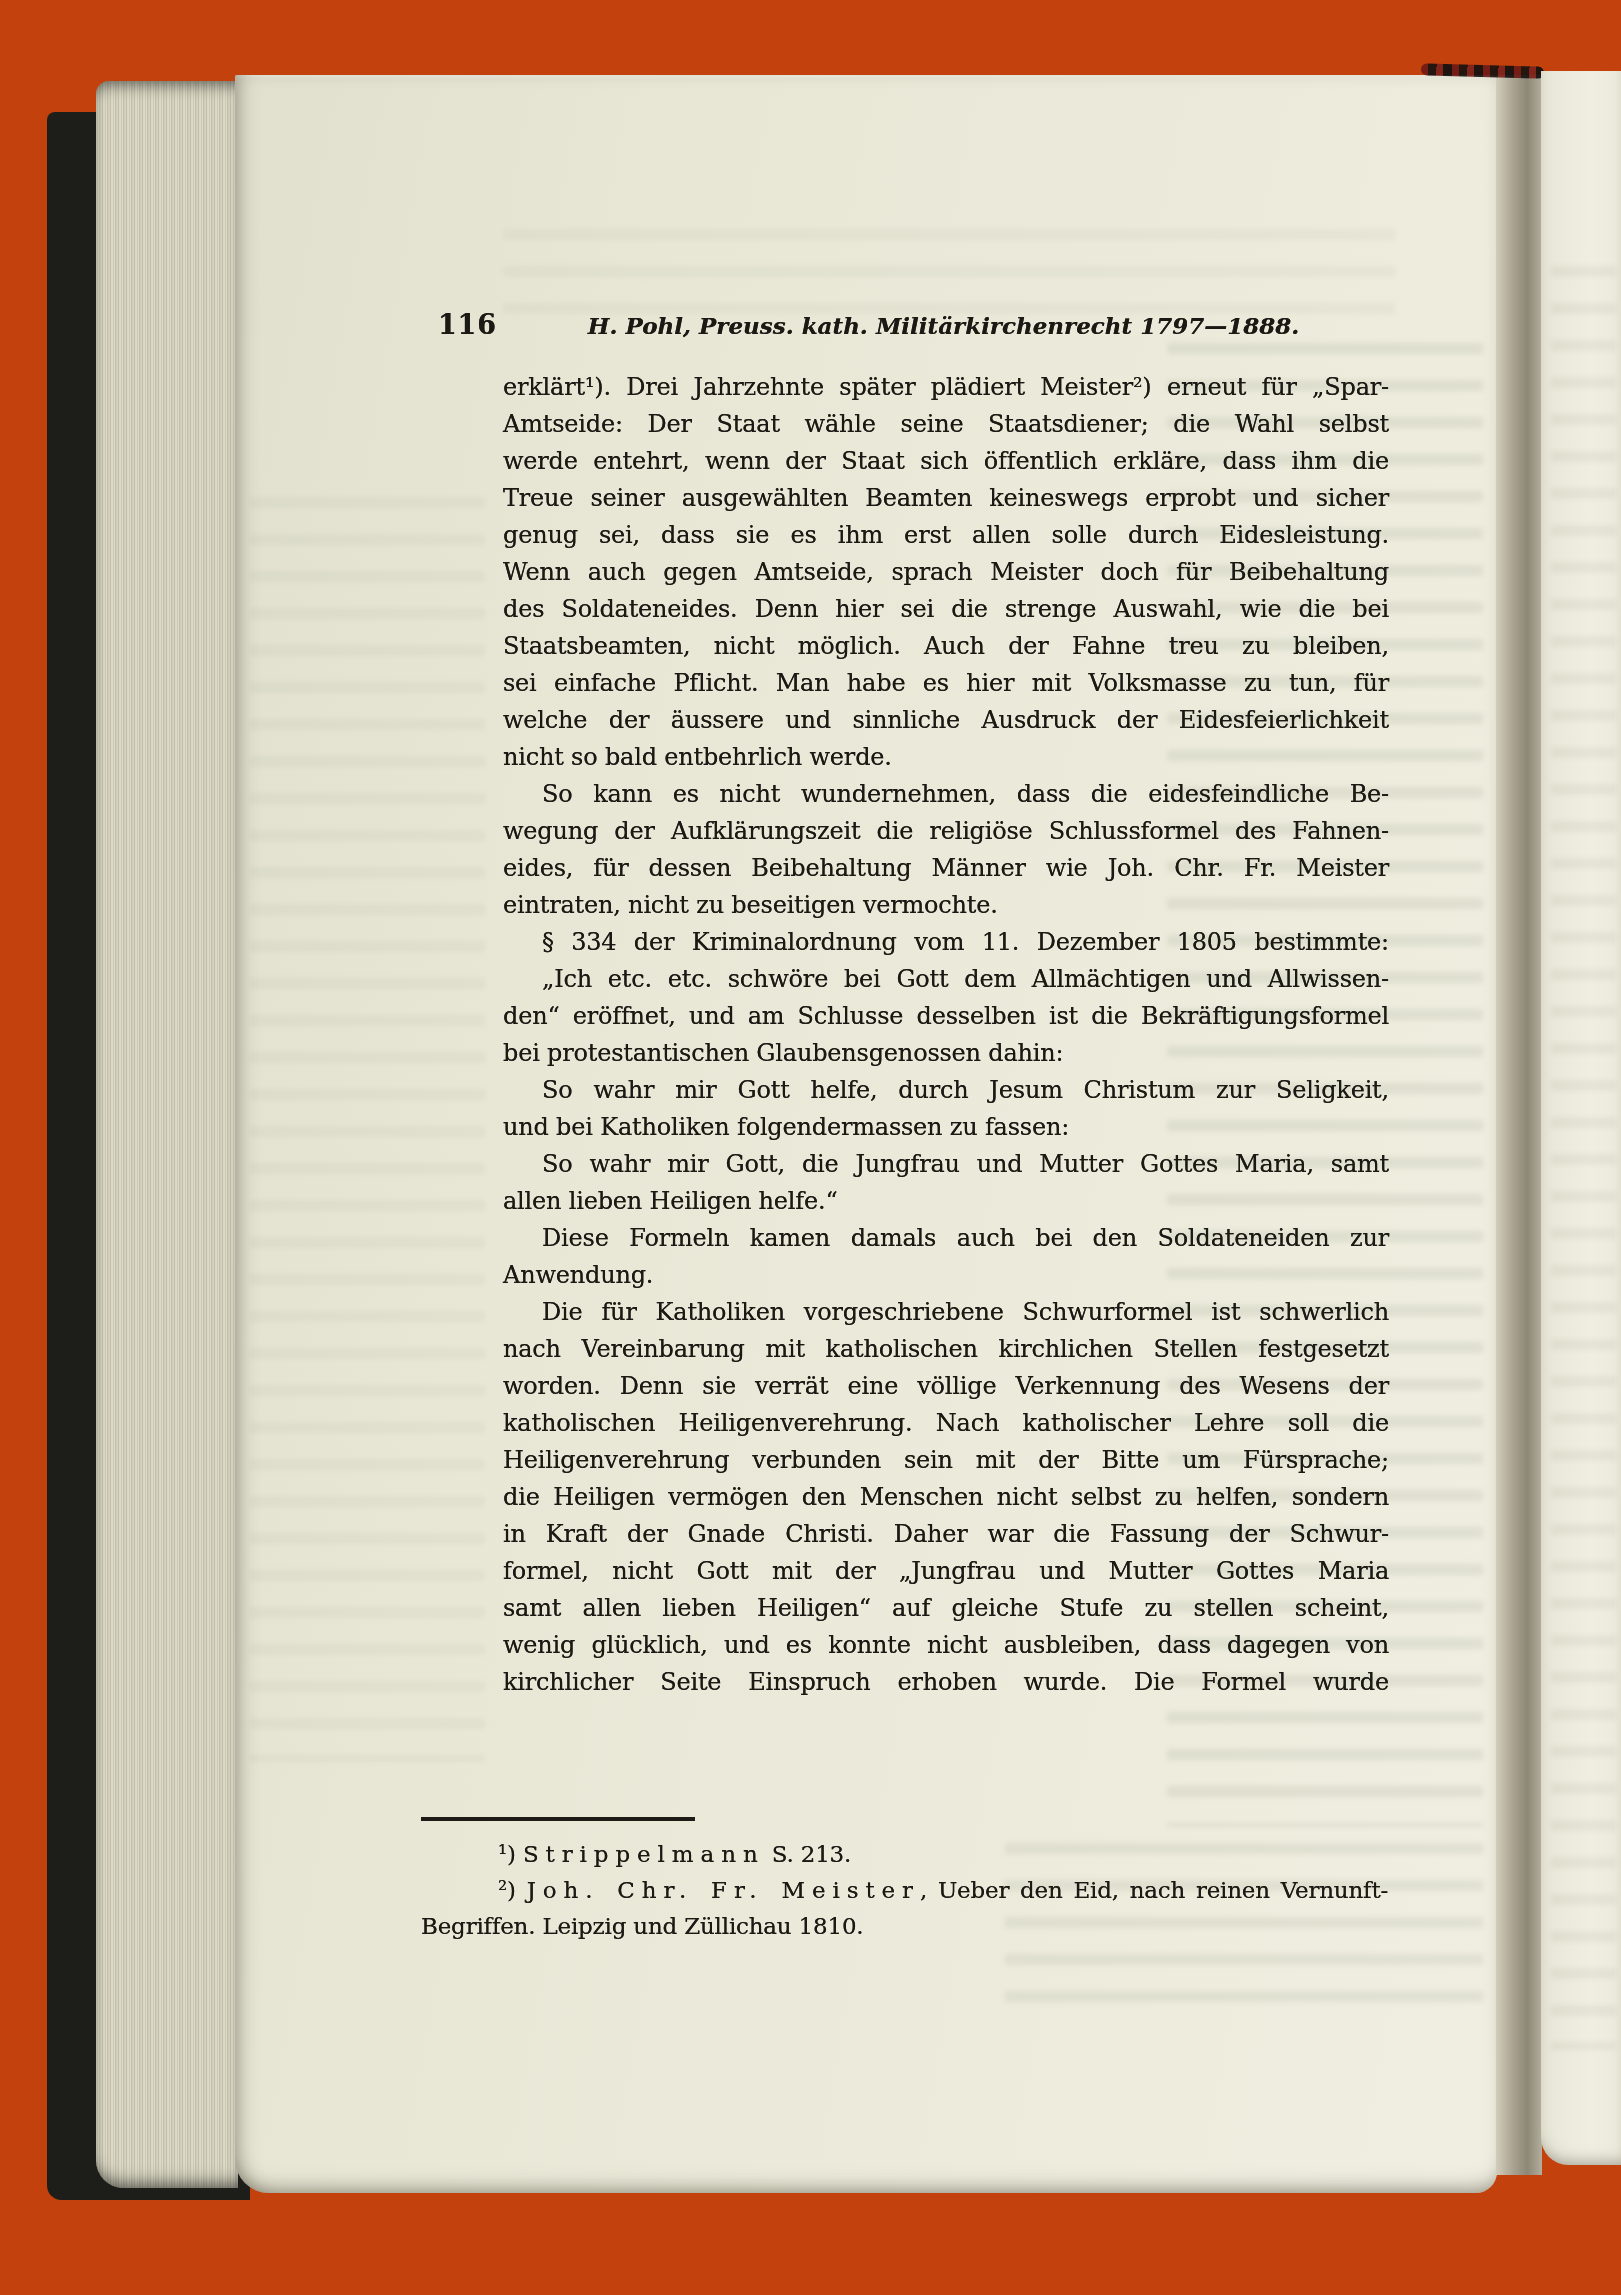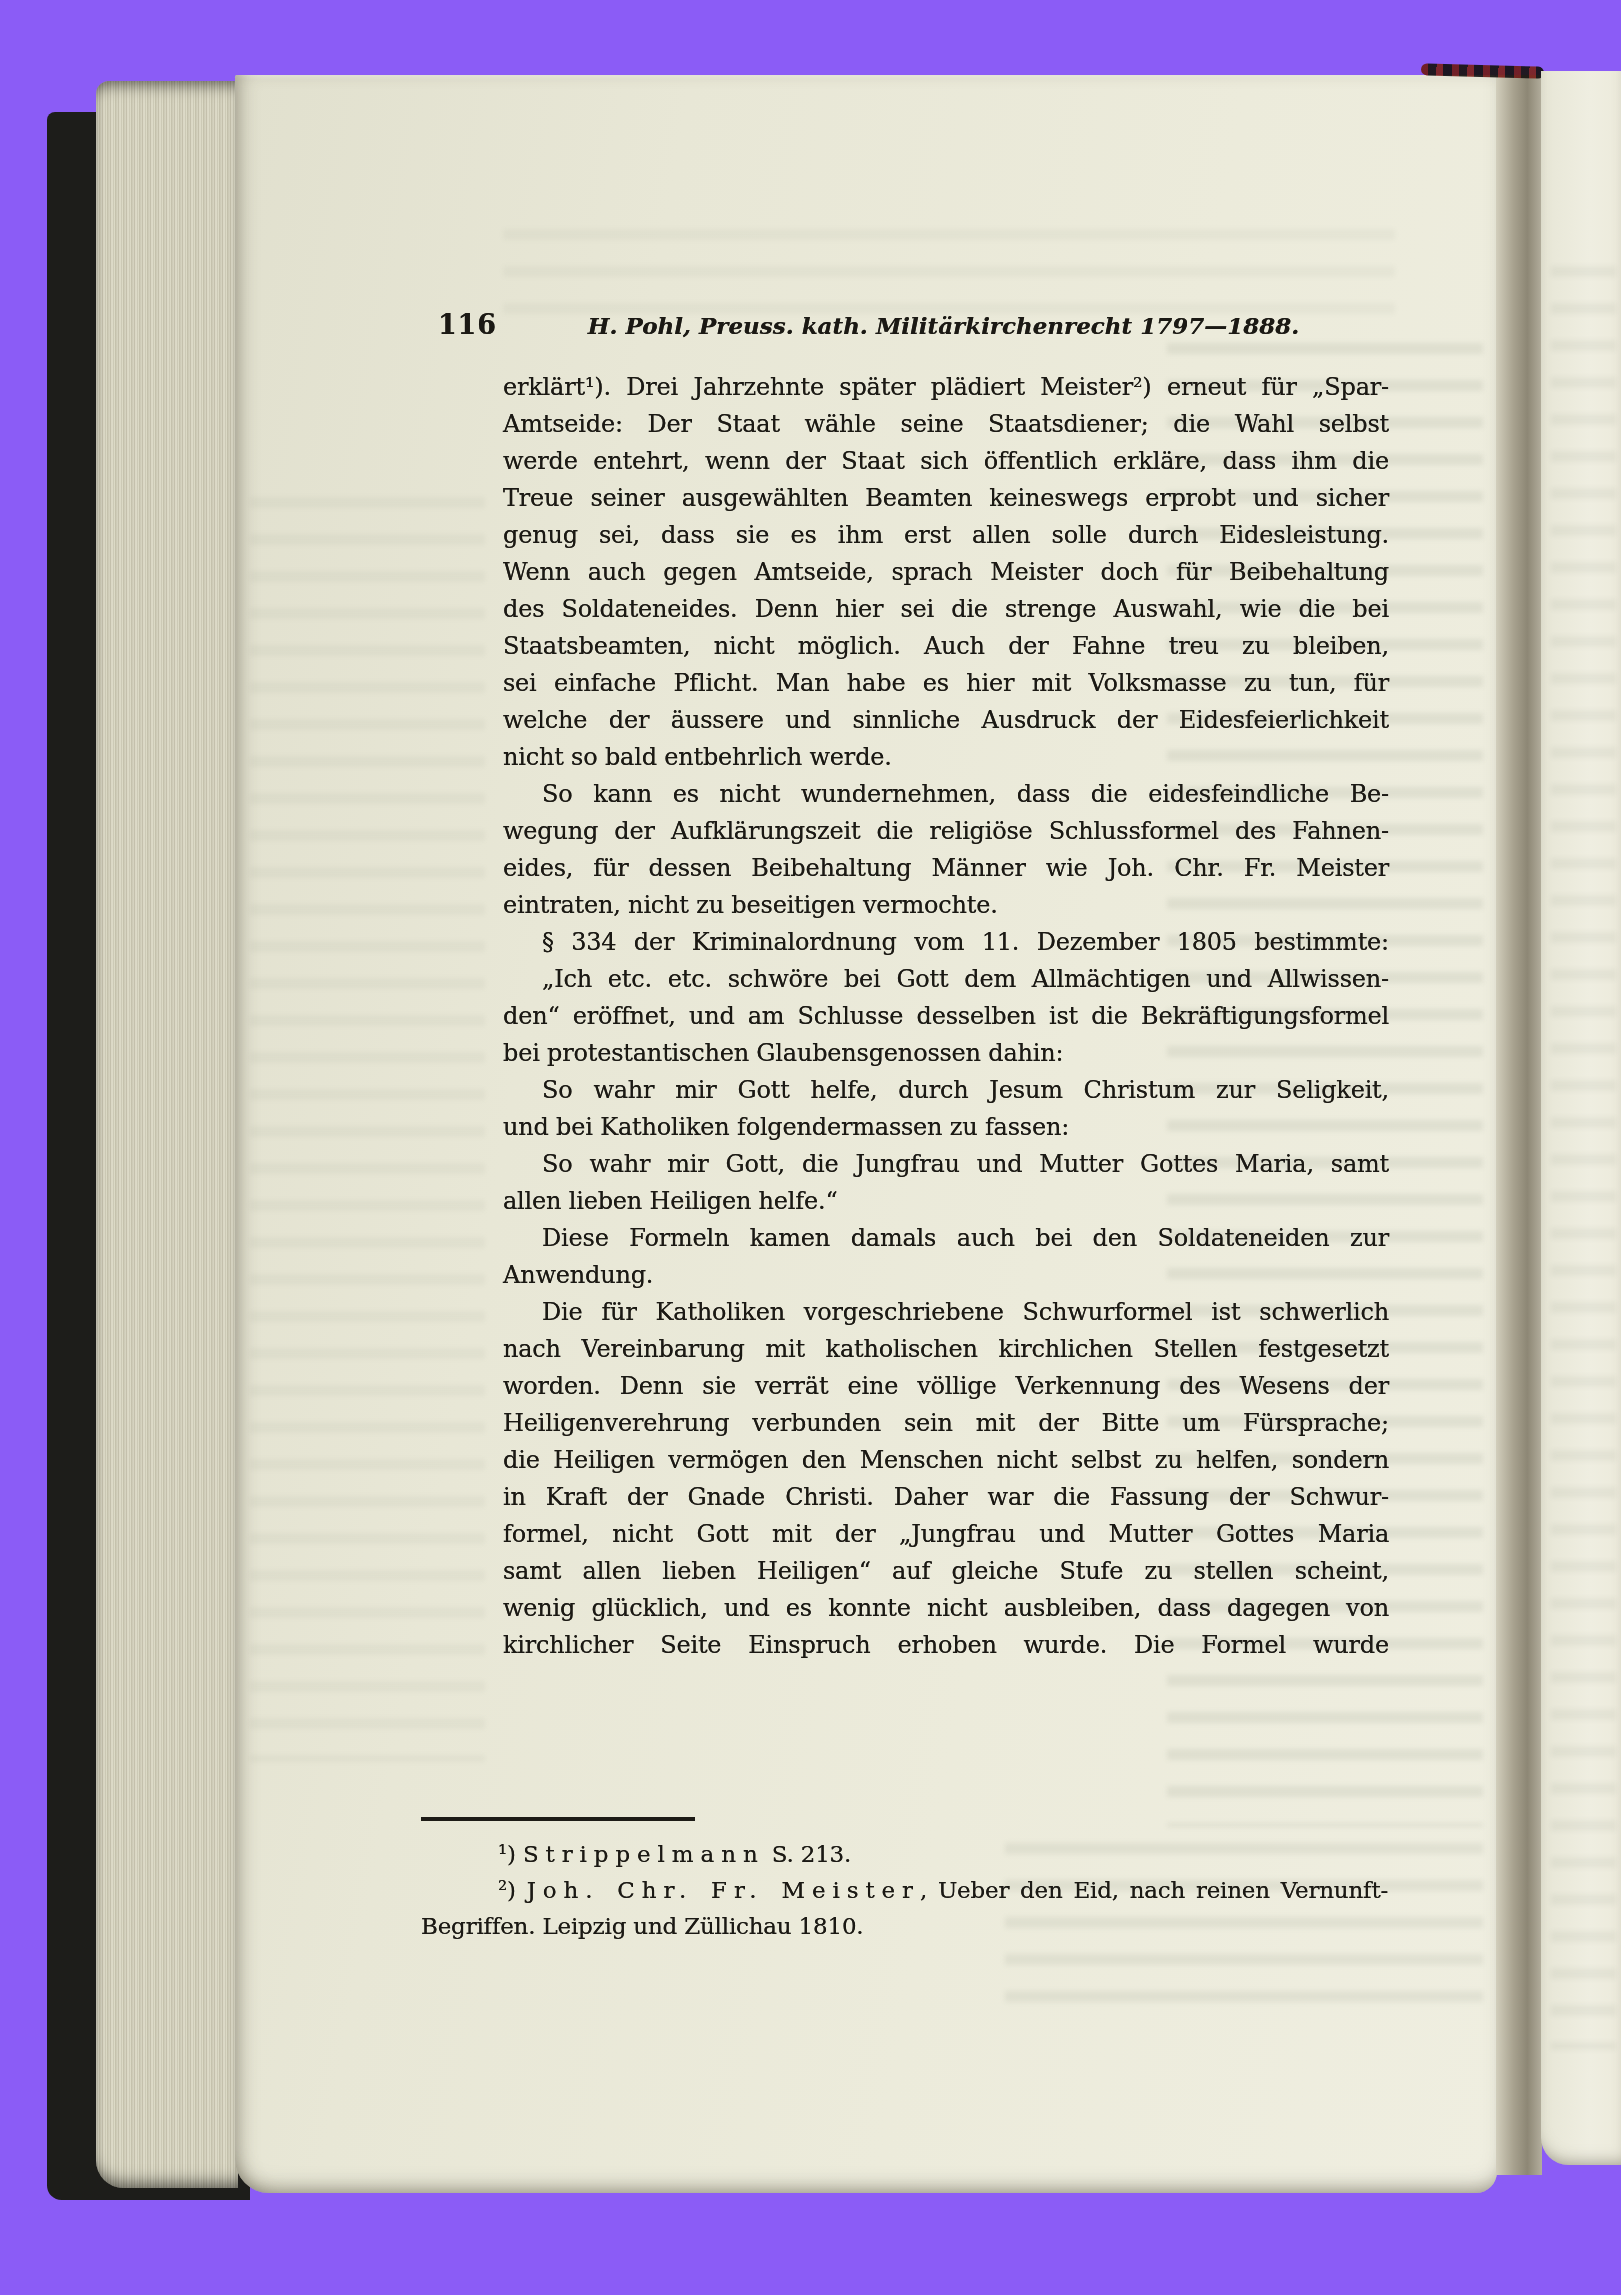--- a/index.html
+++ b/index.html
@@ -2,21 +2,21 @@
 <html style="font-size:13px"><head>
 <meta charset="utf-8">
 <style>
   html,body{margin:0;padding:0;}
   body{
     width:1622px;height:2295px;
     background:#070706;
     font-family:"DejaVu Serif","Liberation Serif",serif;
     overflow:hidden;
   }
-  .stage{position:relative;width:1622px;height:2295px;background:#8b5cf6;overflow:hidden;}
+  .stage{position:relative;width:1622px;height:2295px;background:#c2410c;overflow:hidden;}
 
   
   .cover-board{
     position:absolute;left:47px;top:112px;width:203px;height:2088px;
     background:#1d1d1a;border-radius:8px 0 0 14.6px;
   }
 
   
   .page-stack{
     position:absolute;left:96px;top:81px;width:142px;height:2107px;
@@ -138,20 +138,21 @@
         <div class="line">bei protestantischen Glaubensgenossen dahin:</div>
         <div class="line ind just">So wahr mir Gott helfe, durch Jesum Christum zur Seligkeit,</div>
         <div class="line">und bei Katholiken folgendermassen zu fassen:</div>
         <div class="line ind just">So wahr mir Gott, die Jungfrau und Mutter Gottes Maria, samt</div>
         <div class="line">allen lieben Heiligen helfe.“</div>
         <div class="line ind just">Diese Formeln kamen damals auch bei den Soldateneiden zur</div>
         <div class="line">Anwendung.</div>
         <div class="line ind just">Die für Katholiken vorgeschriebene Schwurformel ist schwerlich</div>
         <div class="line just">nach Vereinbarung mit katholischen kirchlichen Stellen festgesetzt</div>
         <div class="line just">worden. Denn sie verrät eine völlige Verkennung des Wesens der</div>
+        <div class="line just">katholischen Heiligenverehrung. Nach katholischer Lehre soll die</div>
         <div class="line just">Heiligenverehrung verbunden sein mit der Bitte um Fürsprache;</div>
         <div class="line just">die Heiligen vermögen den Menschen nicht selbst zu helfen, sondern</div>
         <div class="line just">in Kraft der Gnade Christi. Daher war die Fassung der Schwur-</div>
         <div class="line just">formel, nicht Gott mit der „Jungfrau und Mutter Gottes Maria</div>
         <div class="line just">samt allen lieben Heiligen“ auf gleiche Stufe zu stellen scheint,</div>
         <div class="line just">wenig glücklich, und es konnte nicht ausbleiben, dass dagegen von</div>
         <div class="line just">kirchlicher Seite Einspruch erhoben wurde. Die Formel wurde</div>
       </div>
 
     <div class="fn-rule"></div>

